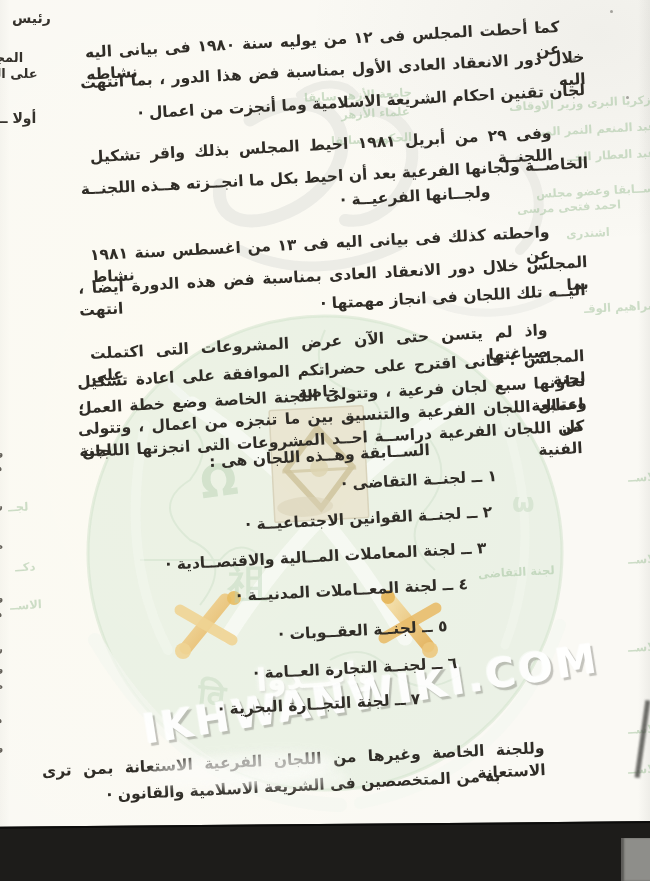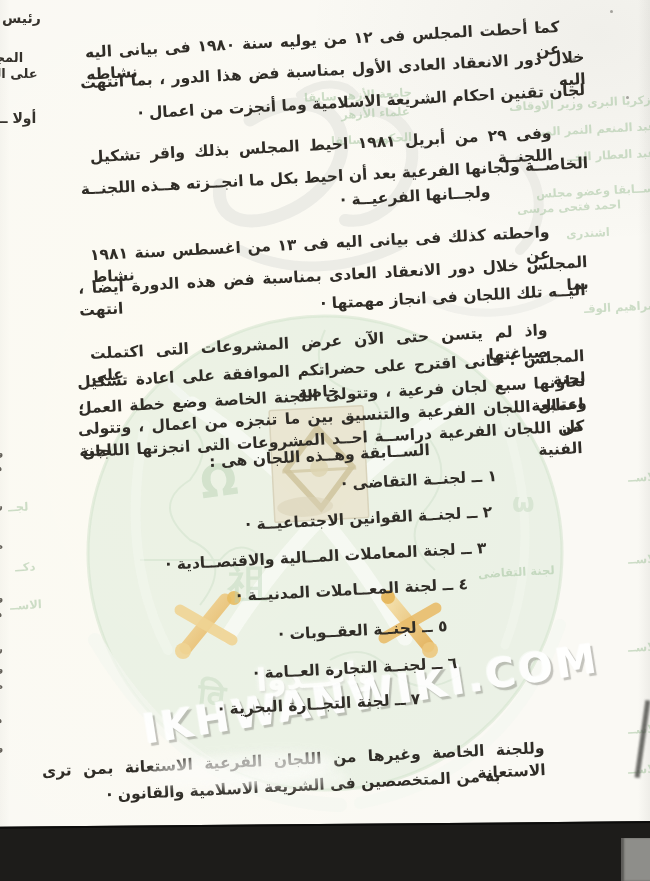--- a/index.html
+++ b/index.html
@@ -166,21 +166,21 @@
       <div class="tline nw" style="right: 220px; top: 439px; transform: rotate(-3.1deg);">الســابقة وهــذه اللجان هى :</div>
       <div class="tline just" style="right: 105px; top: 737px; transform: rotate(-2.7deg); width: 503px;">وللجنة الخاصة وغيرها من اللجان الفرعية الاستعانة بمن ترى الاستعانة</div>
       <div class="tline nw" style="right: 150px; top: 765px; transform: rotate(-2.8deg);">به من المتخصصين فى الشريعة الاسلامية والقانون ·</div>
       <div class="litem" style="right: 153px; top: 467px; transform: rotate(-3deg);">١ ــ لجنــة التقاضى ·</div>
       <div class="litem" style="right: 158px; top: 503px; transform: rotate(-3deg);">٢ ــ لجنــة القوانين الاجتماعيــة ·</div>
       <div class="litem" style="right: 164px; top: 539px; transform: rotate(-3deg);">٣ ــ لجنة المعاملات المــالية والاقتصــادية ·</div>
       <div class="litem" style="right: 182px; top: 575px; transform: rotate(-3deg);">٤ ــ لجنة المعــاملات المدنيــة ·</div>
       <div class="litem" style="right: 203px; top: 617px; transform: rotate(-3deg);">٥ ــ لجنــة العقــوبات ·</div>
       <div class="litem" style="right: 193px; top: 654px; transform: rotate(-3deg);">٦ ــ لجنــة التجارة العــامة ·</div>
       <div class="litem" style="right: 230px; top: 690px; transform: rotate(-3deg);">٧ ــ لجنة التجــارة البحرية ·</div>
-      <div class="mnote" style="left: 2px; top: 10px; font-size: 14px;">رئيس</div>
+      <div class="mnote" style="left: 12px; top: 10px; font-size: 14px;">رئيس</div>
       <div class="mnote" style="left: -14px; top: 50px; font-size: 13px;">المجلـ</div>
       <div class="mnote" style="left: -8px; top: 66px; font-size: 13px;">على الـ</div>
       <div class="mnote" style="left: -2px; top: 110px; font-size: 14px;">أولا ــ</div>
       <div class="emark" style="top: 415px;">ا</div>
       <div class="emark" style="top: 447px;">و</div>
       <div class="emark" style="top: 462px;">د</div>
       <div class="emark" style="top: 500px;">ر</div>
       <div class="emark" style="top: 540px;">ه</div>
       <div class="emark" style="top: 568px;">ا</div>
       <div class="emark" style="top: 592px;">و</div>

